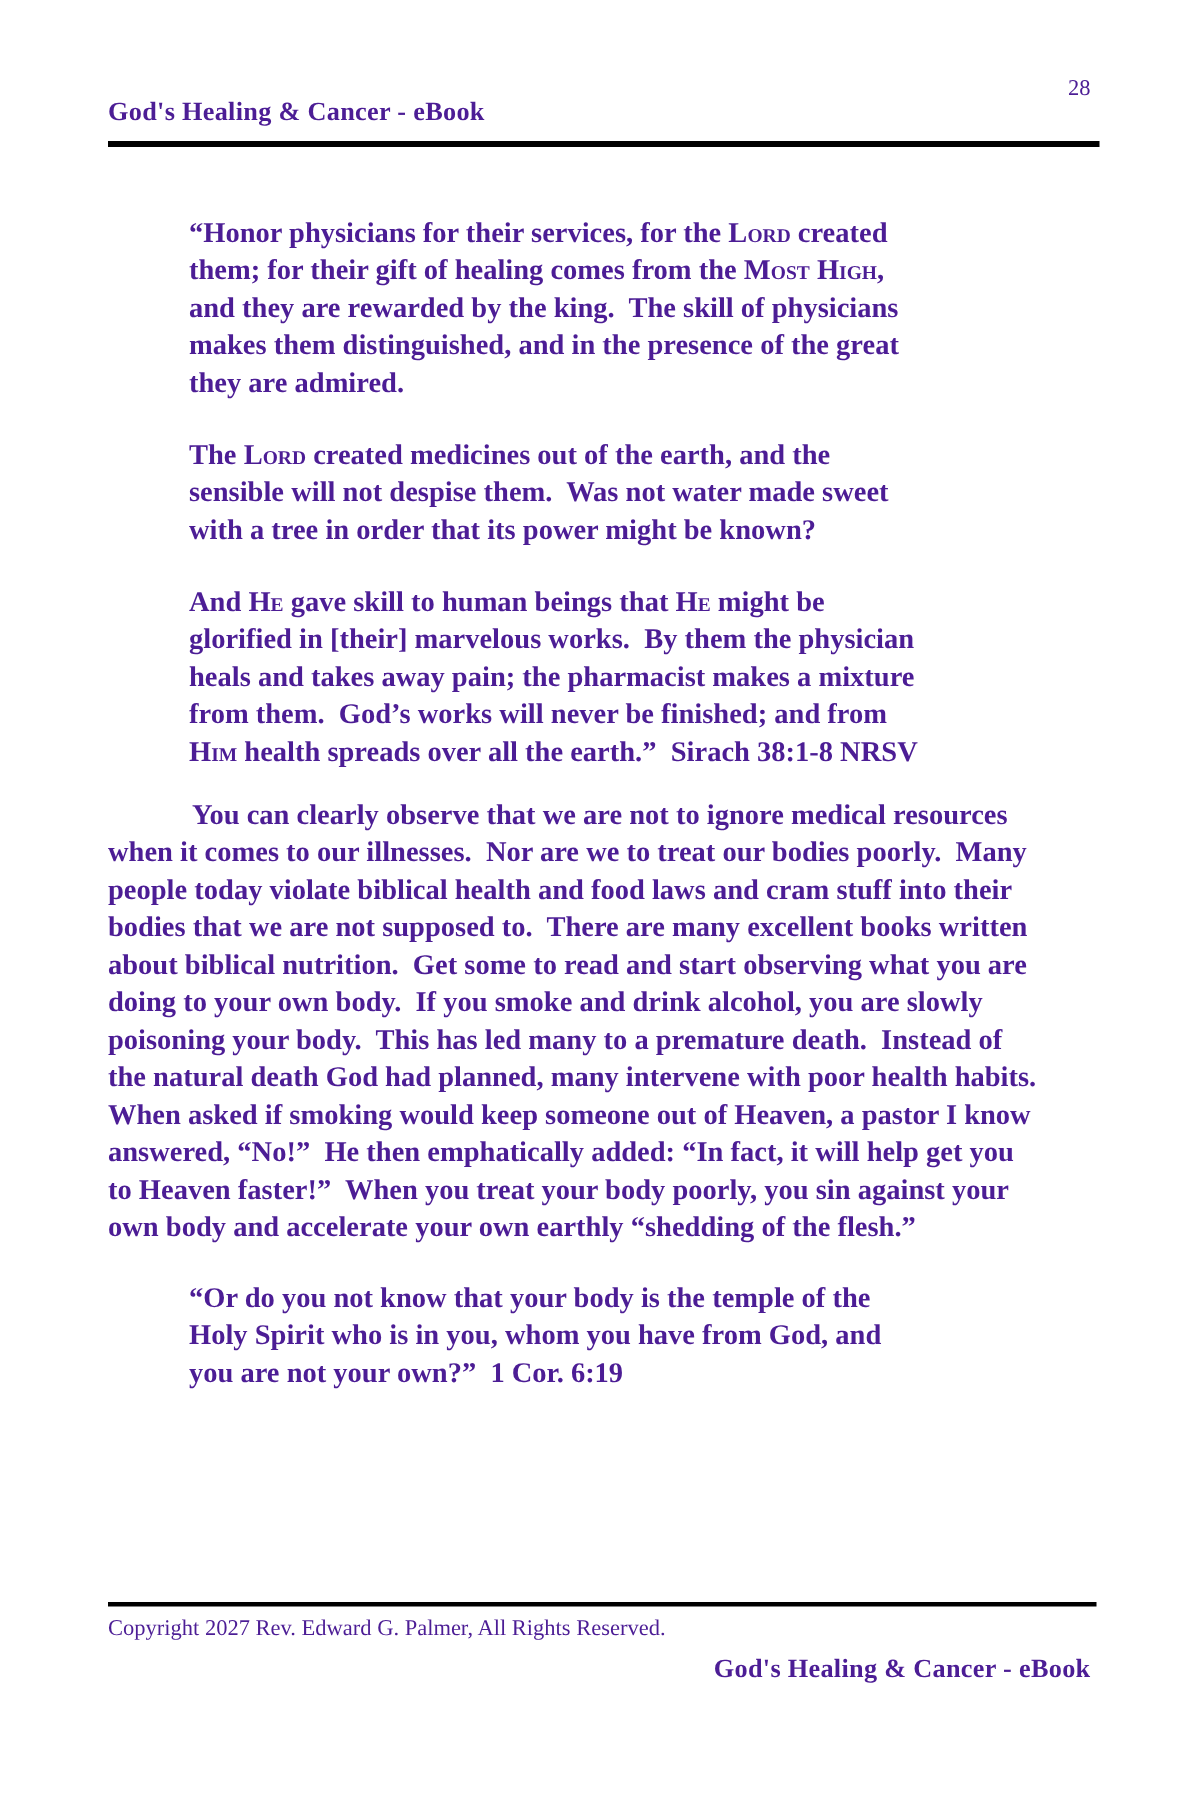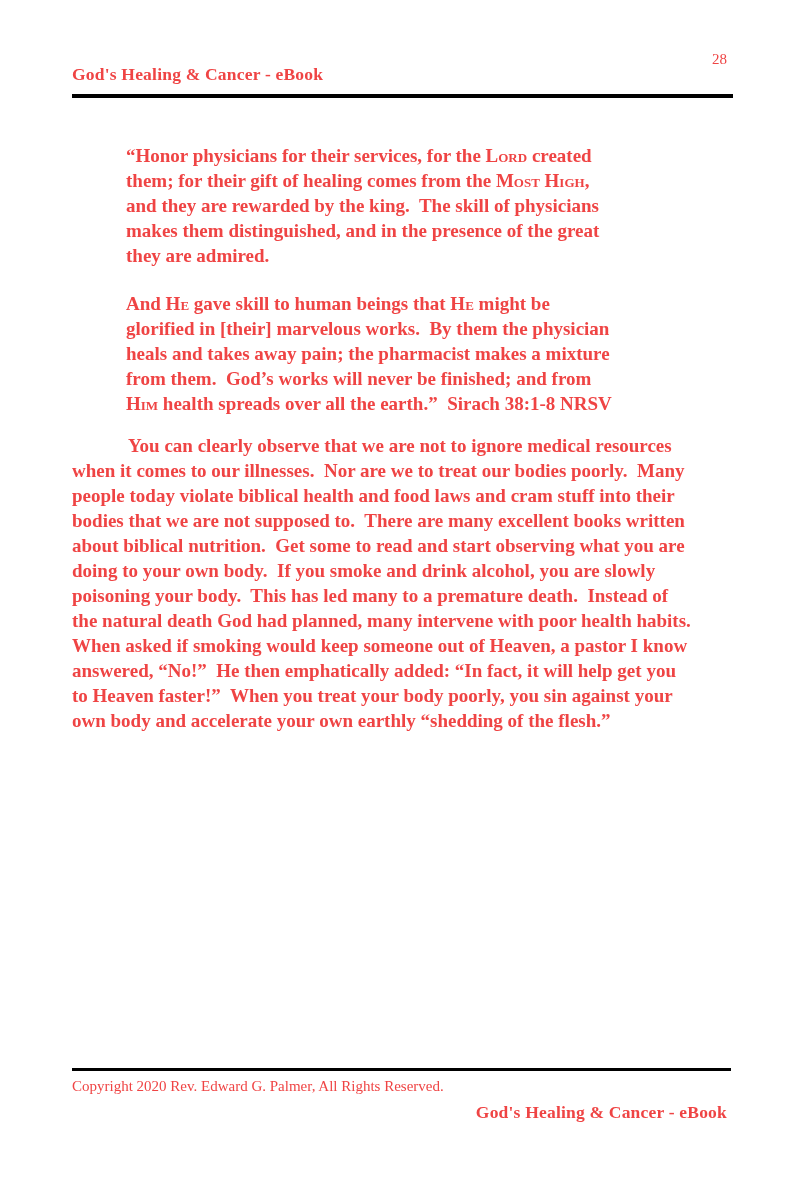--- a/index.html
+++ b/index.html
@@ -5,21 +5,21 @@
   html, body {
     margin: 0;
     padding: 0;
     background: #ffffff;
   }
   .page {
     position: relative;
     width: 800px;
     height: 1200px;
     background: #ffffff;
-    color: #ef4444;
+    color: #4c1d95;
     font-family: "Liberation Serif", "DejaVu Serif", serif;
     overflow: hidden;
   }
   .page-number {
     position: absolute;
     top: 50px;
     right: 73px;
     font-size: 15px;
     line-height: 18px;
   }
@@ -100,21 +100,23 @@
 
 <div class="page">
 
   <div class="page-number">28</div>
 
   <div class="header-title">God's Healing &amp; Cancer - eBook</div>
   <div class="header-rule"></div>
 
   <div class="content">
     <p class="quote">“Honor physicians for their services, for the <span class="sc">Lord</span> created<br>them; for their gift of healing comes from the <span class="sc">Most High</span>,<br>and they are rewarded by the king.&nbsp; The skill of physicians<br>makes them distinguished, and in the presence of the great<br>they are admired.</p>
+    <p class="quote">The <span class="sc">Lord</span> created medicines out of the earth, and the<br>sensible will not despise them.&nbsp; Was not water made sweet<br>with a tree in order that its power might be known?</p>
     <p class="quote tight">And <span class="sc">He</span> gave skill to human beings that <span class="sc">He</span> might be<br>glorified in [their] marvelous works.&nbsp; By them the physician<br>heals and takes away pain; the pharmacist makes a mixture<br>from them.&nbsp; God’s works will never be finished; and from<br><span class="sc">Him</span> health spreads over all the earth.”&nbsp; Sirach 38:1-8 NRSV</p>
     <p class="para indent wide">You can clearly observe that we are not to ignore medical resources<br>when it comes to our illnesses.&nbsp; Nor are we to treat our bodies poorly.&nbsp; Many<br>people today violate biblical health and food laws and cram stuff into their<br>bodies that we are not supposed to.&nbsp; There are many excellent books written<br>about biblical nutrition.&nbsp; Get some to read and start observing what you are<br>doing to your own body.&nbsp; If you smoke and drink alcohol, you are slowly<br>poisoning your body.&nbsp; This has led many to a premature death.&nbsp; Instead of<br>the natural death God had planned, many intervene with poor health habits.<br>When asked if smoking would keep someone out of Heaven, a pastor I know<br>answered, “No!”&nbsp; He then emphatically added: “In fact, it will help get you<br>to Heaven faster!”&nbsp; When you treat your body poorly, you sin against your<br>own body and accelerate your own earthly “shedding of the flesh.”</p>
+    <p class="quote">“Or do you not know that your body is the temple of the<br>Holy Spirit who is in you, whom you have from God, and<br>you are not your own?”&nbsp; 1 Cor. 6:19</p>
   </div>
 
   <div class="footer-rule"></div>
-  <div class="copyright">Copyright 2020 Rev. Edward G. Palmer, All Rights Reserved.</div>
+  <div class="copyright">Copyright 2027 Rev. Edward G. Palmer, All Rights Reserved.</div>
   <div class="footer-title">God's Healing &amp; Cancer - eBook</div>
 
 </div>
 
 </body></html>

